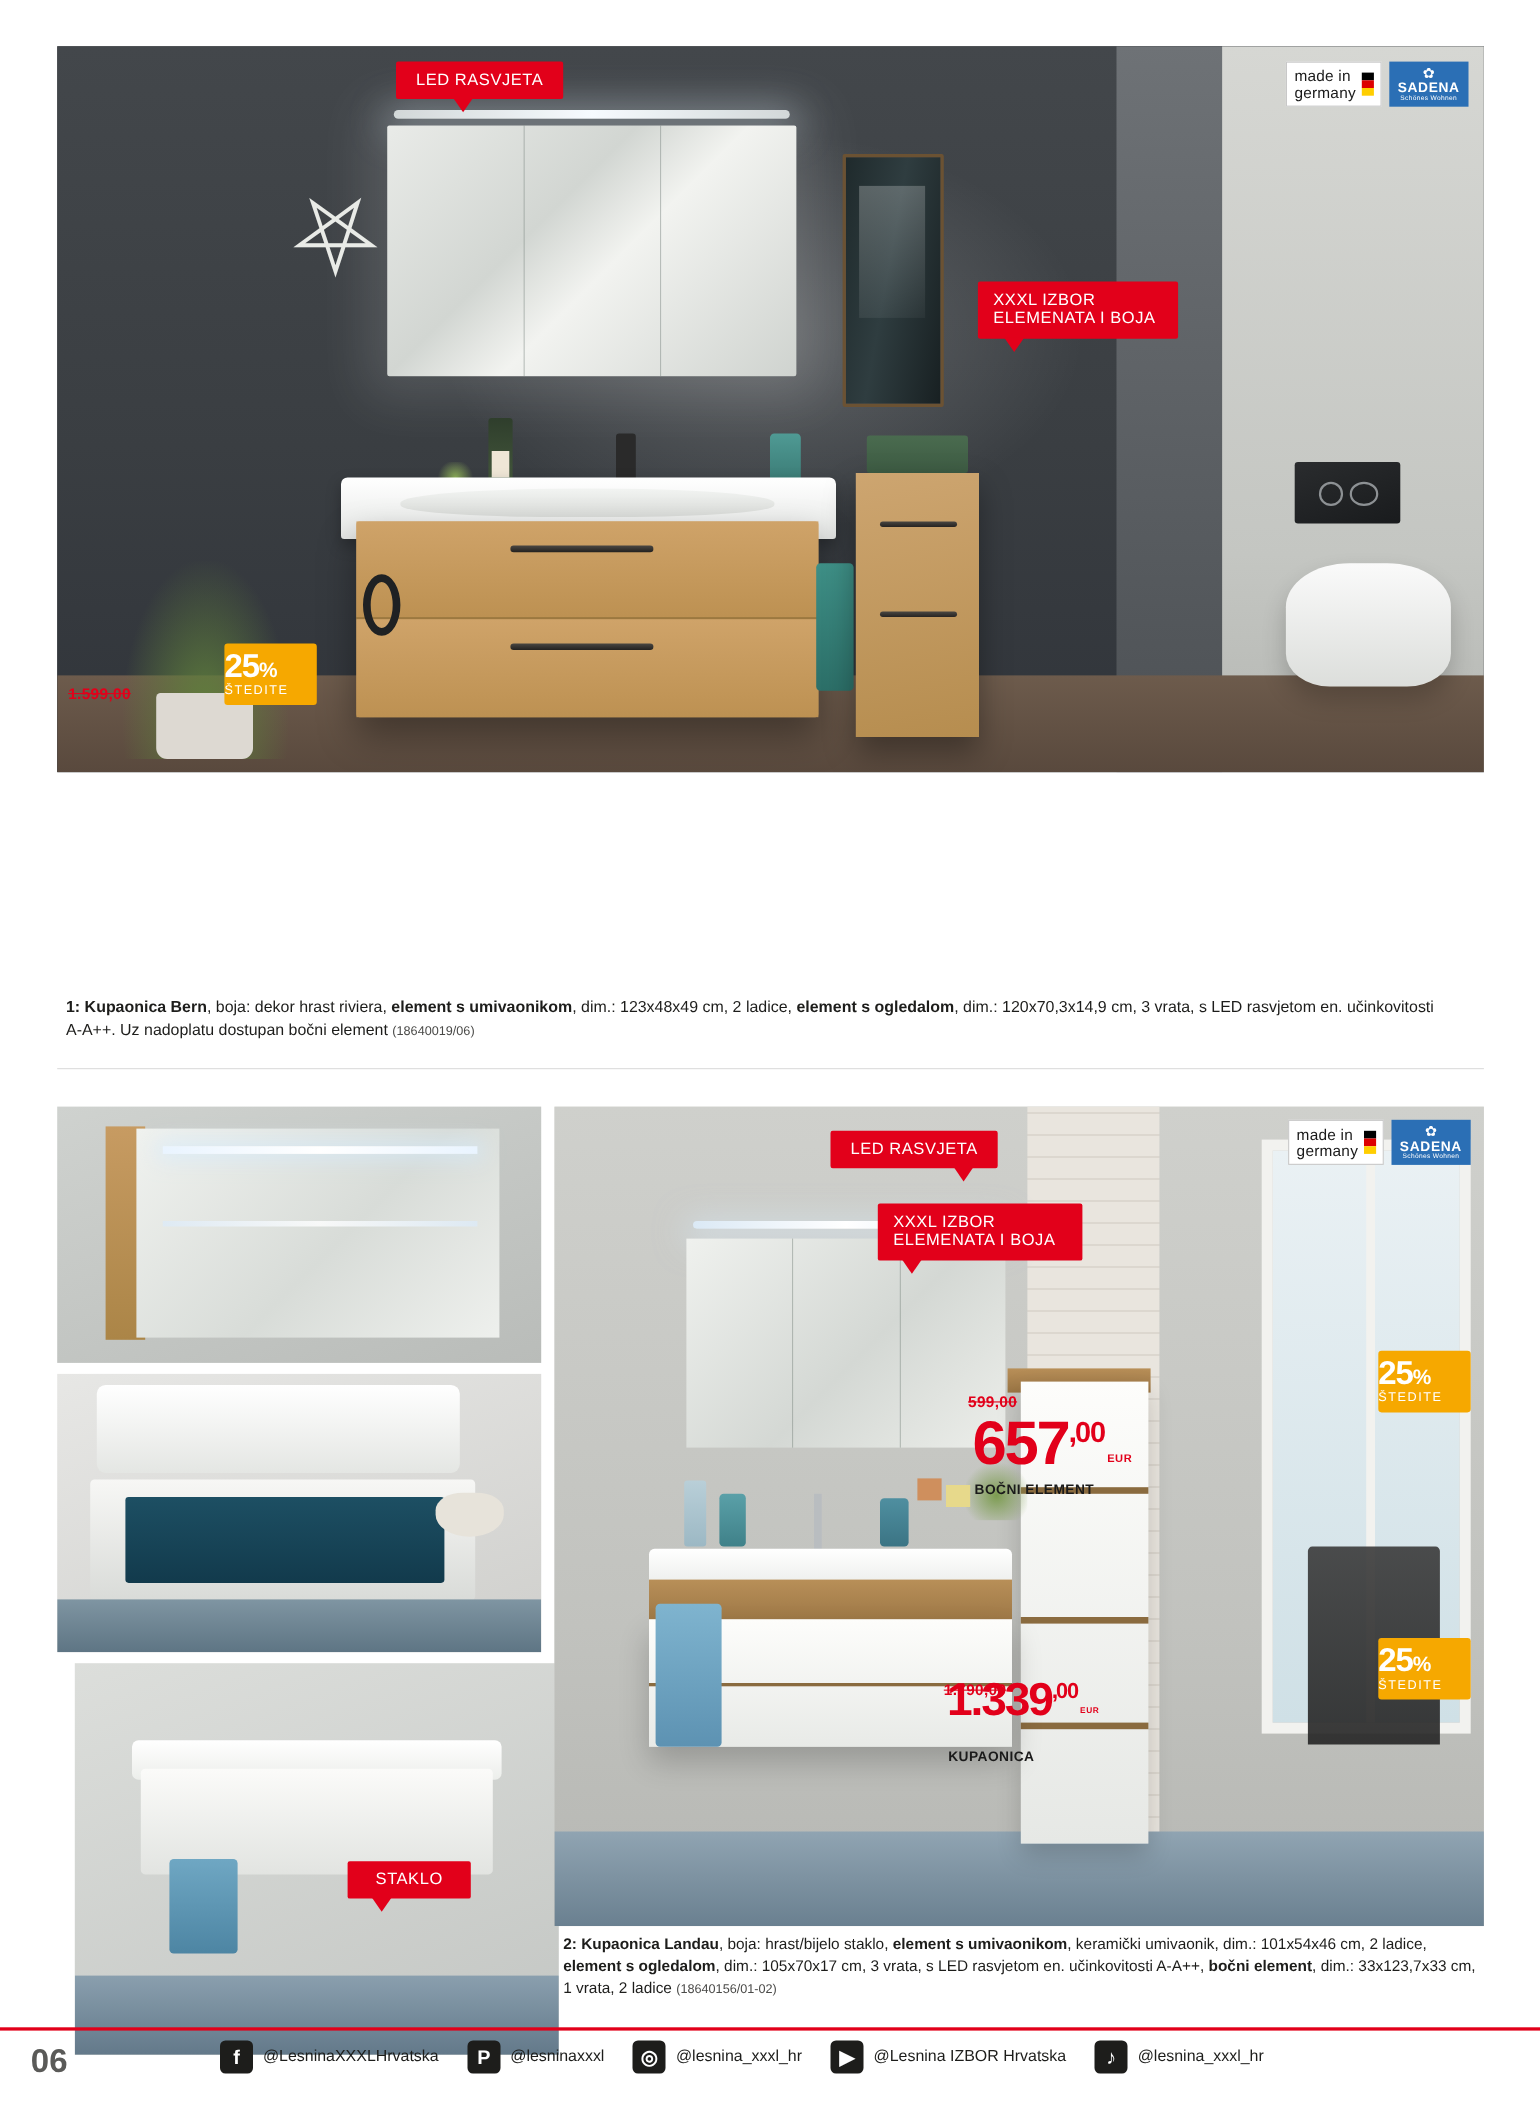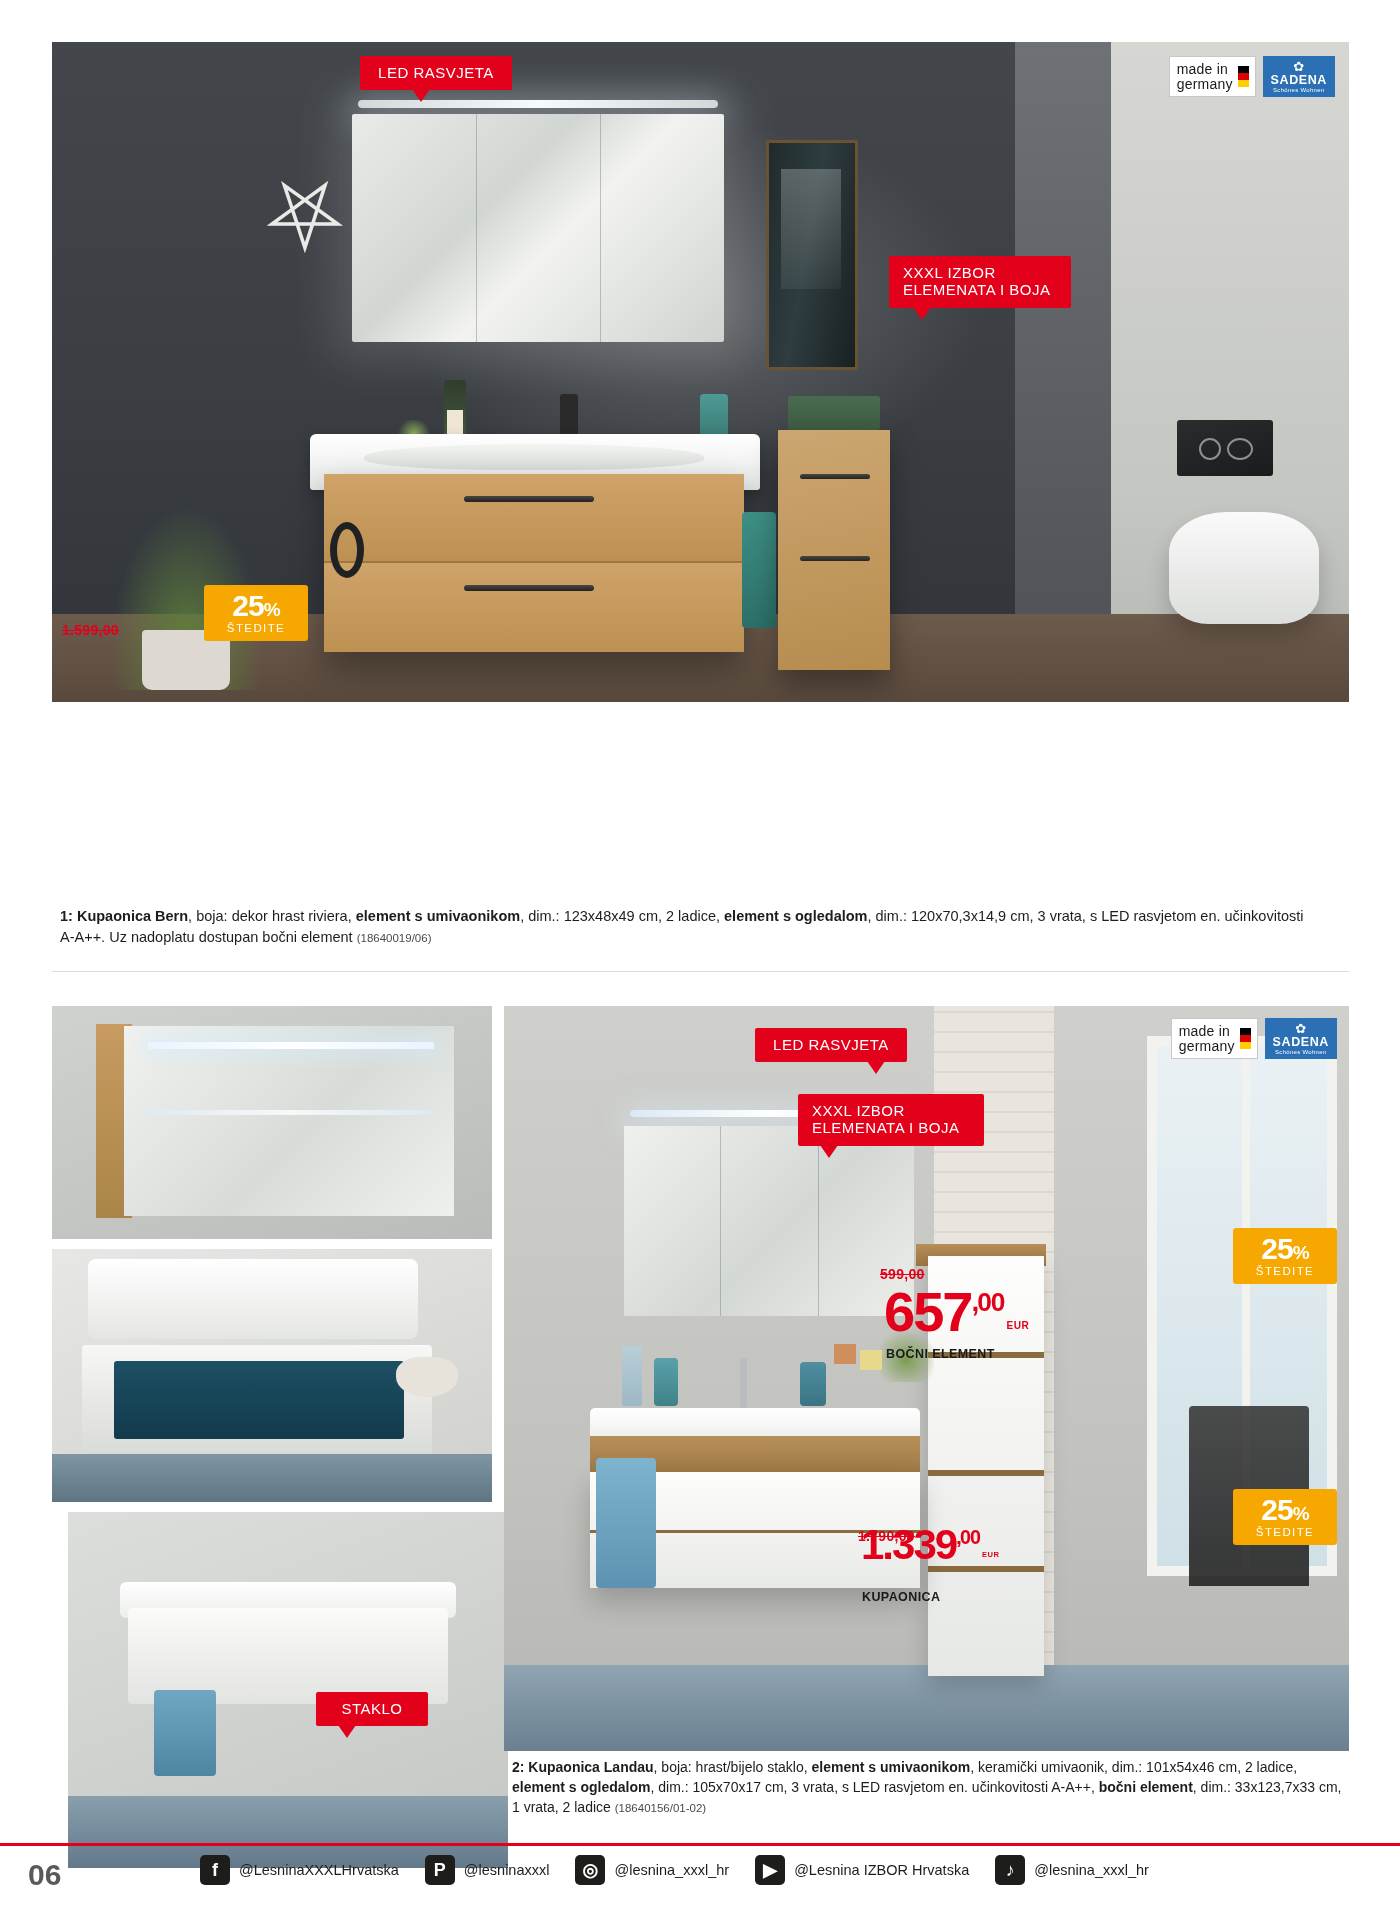--- a/index.html
+++ b/index.html
@@ -29,23 +29,22 @@
     border-left: 9px solid transparent;
     border-right: 9px solid transparent;
     border-top: 13px solid #e2001a;
     bottom: -12px;
   }
 
   .badge-save {
     position: absolute;
     background: #f6a800;
     color: #fff;
-    width: 104px;
+    width: 84px;
     padding: 6px 0 7px;
-    text-align: center;
     border-radius: 3px;
   }
   .badge-save .pct { font-size: 30px; font-weight: bold; line-height: 1; letter-spacing: -1px; }
   .badge-save .pct small { font-size: 19px; }
   .badge-save .word { font-size: 11.5px; letter-spacing: 1.4px; margin-top: 1px; }
 
   .price-old {
     position: absolute;
     color: #e2001a;
     font-size: 14px;

